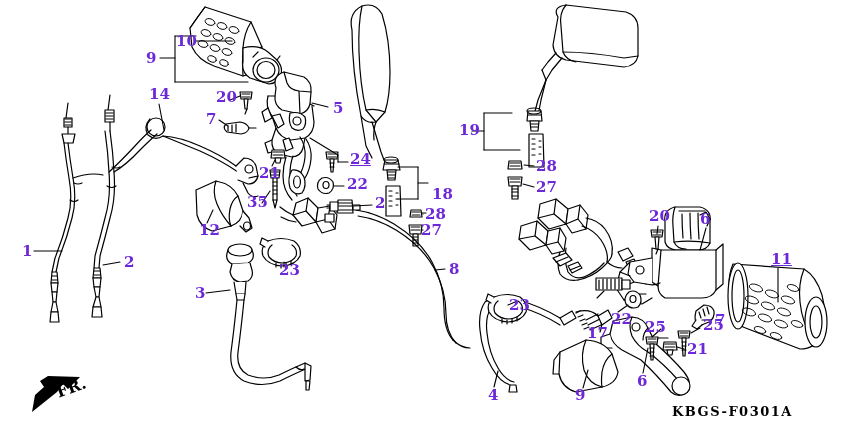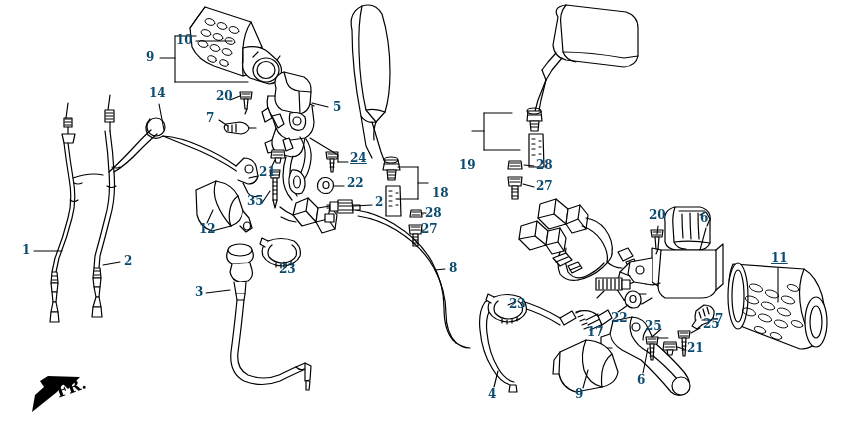--- a/index.html
+++ b/index.html
@@ -1,20 +1,20 @@
 <!DOCTYPE html>
 <html><head>
 <meta charset="utf-8">
 <style>
   html,body{margin:0;padding:0;background:#fff;}
   #page{position:relative;width:850px;height:425px;background:#ffffff;
         font-family:"DejaVu Serif",serif;overflow:hidden;}
   #art{position:absolute;inset:0;width:850px;height:425px;}
   .cal{position:absolute;font-family:"DejaVu Serif",serif;font-weight:700;
-       font-size:12px;color:#0c4a6e;line-height:1;white-space:nowrap;}
+       font-size:15px;color:#6d28d9;line-height:1;white-space:nowrap;}
   #drawno{position:absolute;font-family:"DejaVu Serif",serif;font-weight:700;
           font-size:13px;letter-spacing:1.5px;color:#000;white-space:nowrap;}
   #frlabel{position:absolute;font-family:"DejaVu Serif",serif;font-weight:700;
            font-size:16px;color:#000;transform:rotate(-20deg);}
 </style>
 </head>
 <body>
 
 <div id="page">
 
@@ -492,41 +492,42 @@
       </g>
 
       <g fill="#000" stroke="none">
         <path d="M80 377 L68 389 L63 384 L57 392 L32 412 L35 395 L44 387 L40 381 L48 376 Z"></path>
       </g>
     </g>
   </svg>
 
   <div id="frlabel" style="left:56px;top:378px;">FR.</div>
 
+  <div id="drawno" style="left:672px;top:404px;">KBGS-F0301A</div>
 
   <div class="cal" style="left:22px;top:244px;">1</div>
   <div class="cal" style="left:124px;top:255px;">2</div>
   <div class="cal" style="left:195px;top:286px;">3</div>
   <div class="cal" style="left:488px;top:388px;">4</div>
   <div class="cal" style="left:333px;top:101px;">5</div>
   <div class="cal" style="left:700px;top:212px;">6</div>
   <div class="cal" style="left:206px;top:112px;">7</div>
   <div class="cal" style="left:715px;top:313px;">7</div>
   <div class="cal" style="left:449px;top:262px;">8</div>
   <div class="cal" style="left:146px;top:51px;">9</div>
   <div class="cal" style="left:176px;top:34px;">10</div>
   <div class="cal" style="left:771px;top:252px;text-decoration:underline;">11</div>
   <div class="cal" style="left:199px;top:223px;">12</div>
   <div class="cal" style="left:575px;top:388px;">9</div>
   <div class="cal" style="left:149px;top:87px;">14</div>
   <div class="cal" style="left:637px;top:374px;">6</div>
   <div class="cal" style="left:375px;top:196px;">2</div>
   <div class="cal" style="left:587px;top:298px;margin-top:28px;">17</div>
   <div class="cal" style="left:432px;top:175px;margin-top:12px;">18</div>
-  <div class="cal" style="left:459px;top:123px;margin-top:36px;">19</div>
+  <div class="cal" style="left:459px;top:123px;">19</div>
   <div class="cal" style="left:216px;top:90px;">20</div>
   <div class="cal" style="left:649px;top:209px;">20</div>
   <div class="cal" style="left:259px;top:166px;">21</div>
   <div class="cal" style="left:687px;top:342px;">21</div>
   <div class="cal" style="left:347px;top:177px;">22</div>
   <div class="cal" style="left:611px;top:312px;">22</div>
   <div class="cal" style="left:279px;top:263px;">23</div>
   <div class="cal" style="left:509px;top:298px;">23</div>
   <div class="cal" style="left:350px;top:152px;text-decoration:underline;">24</div>
   <div class="cal" style="left:645px;top:320px;">25</div>

